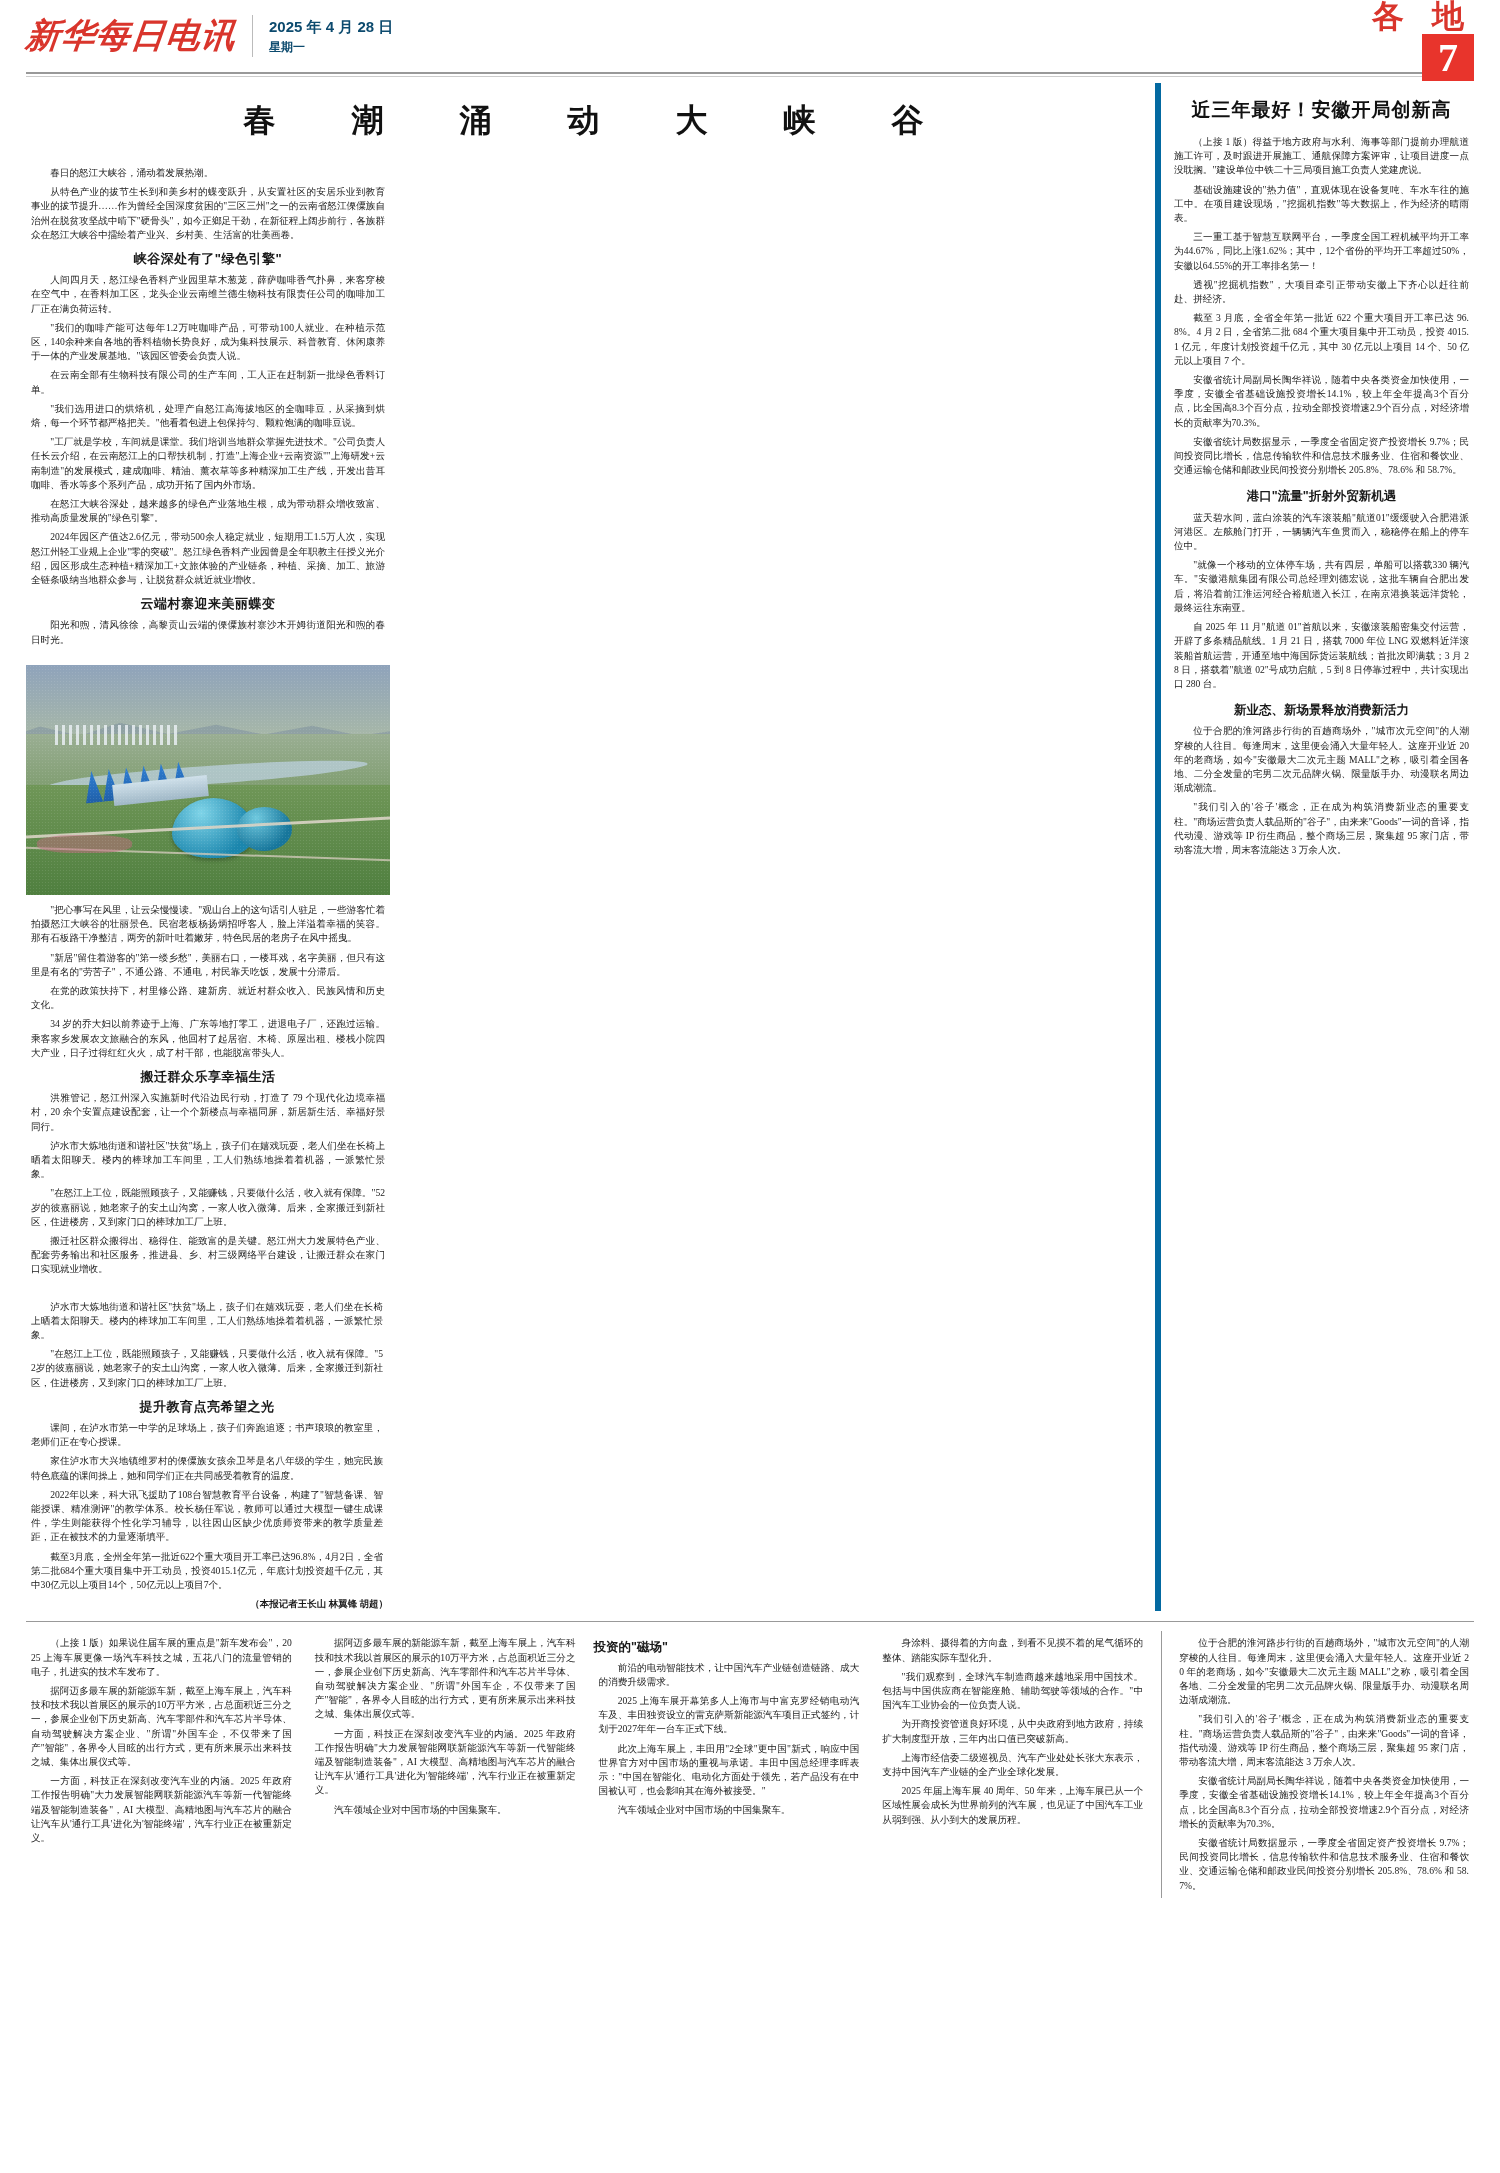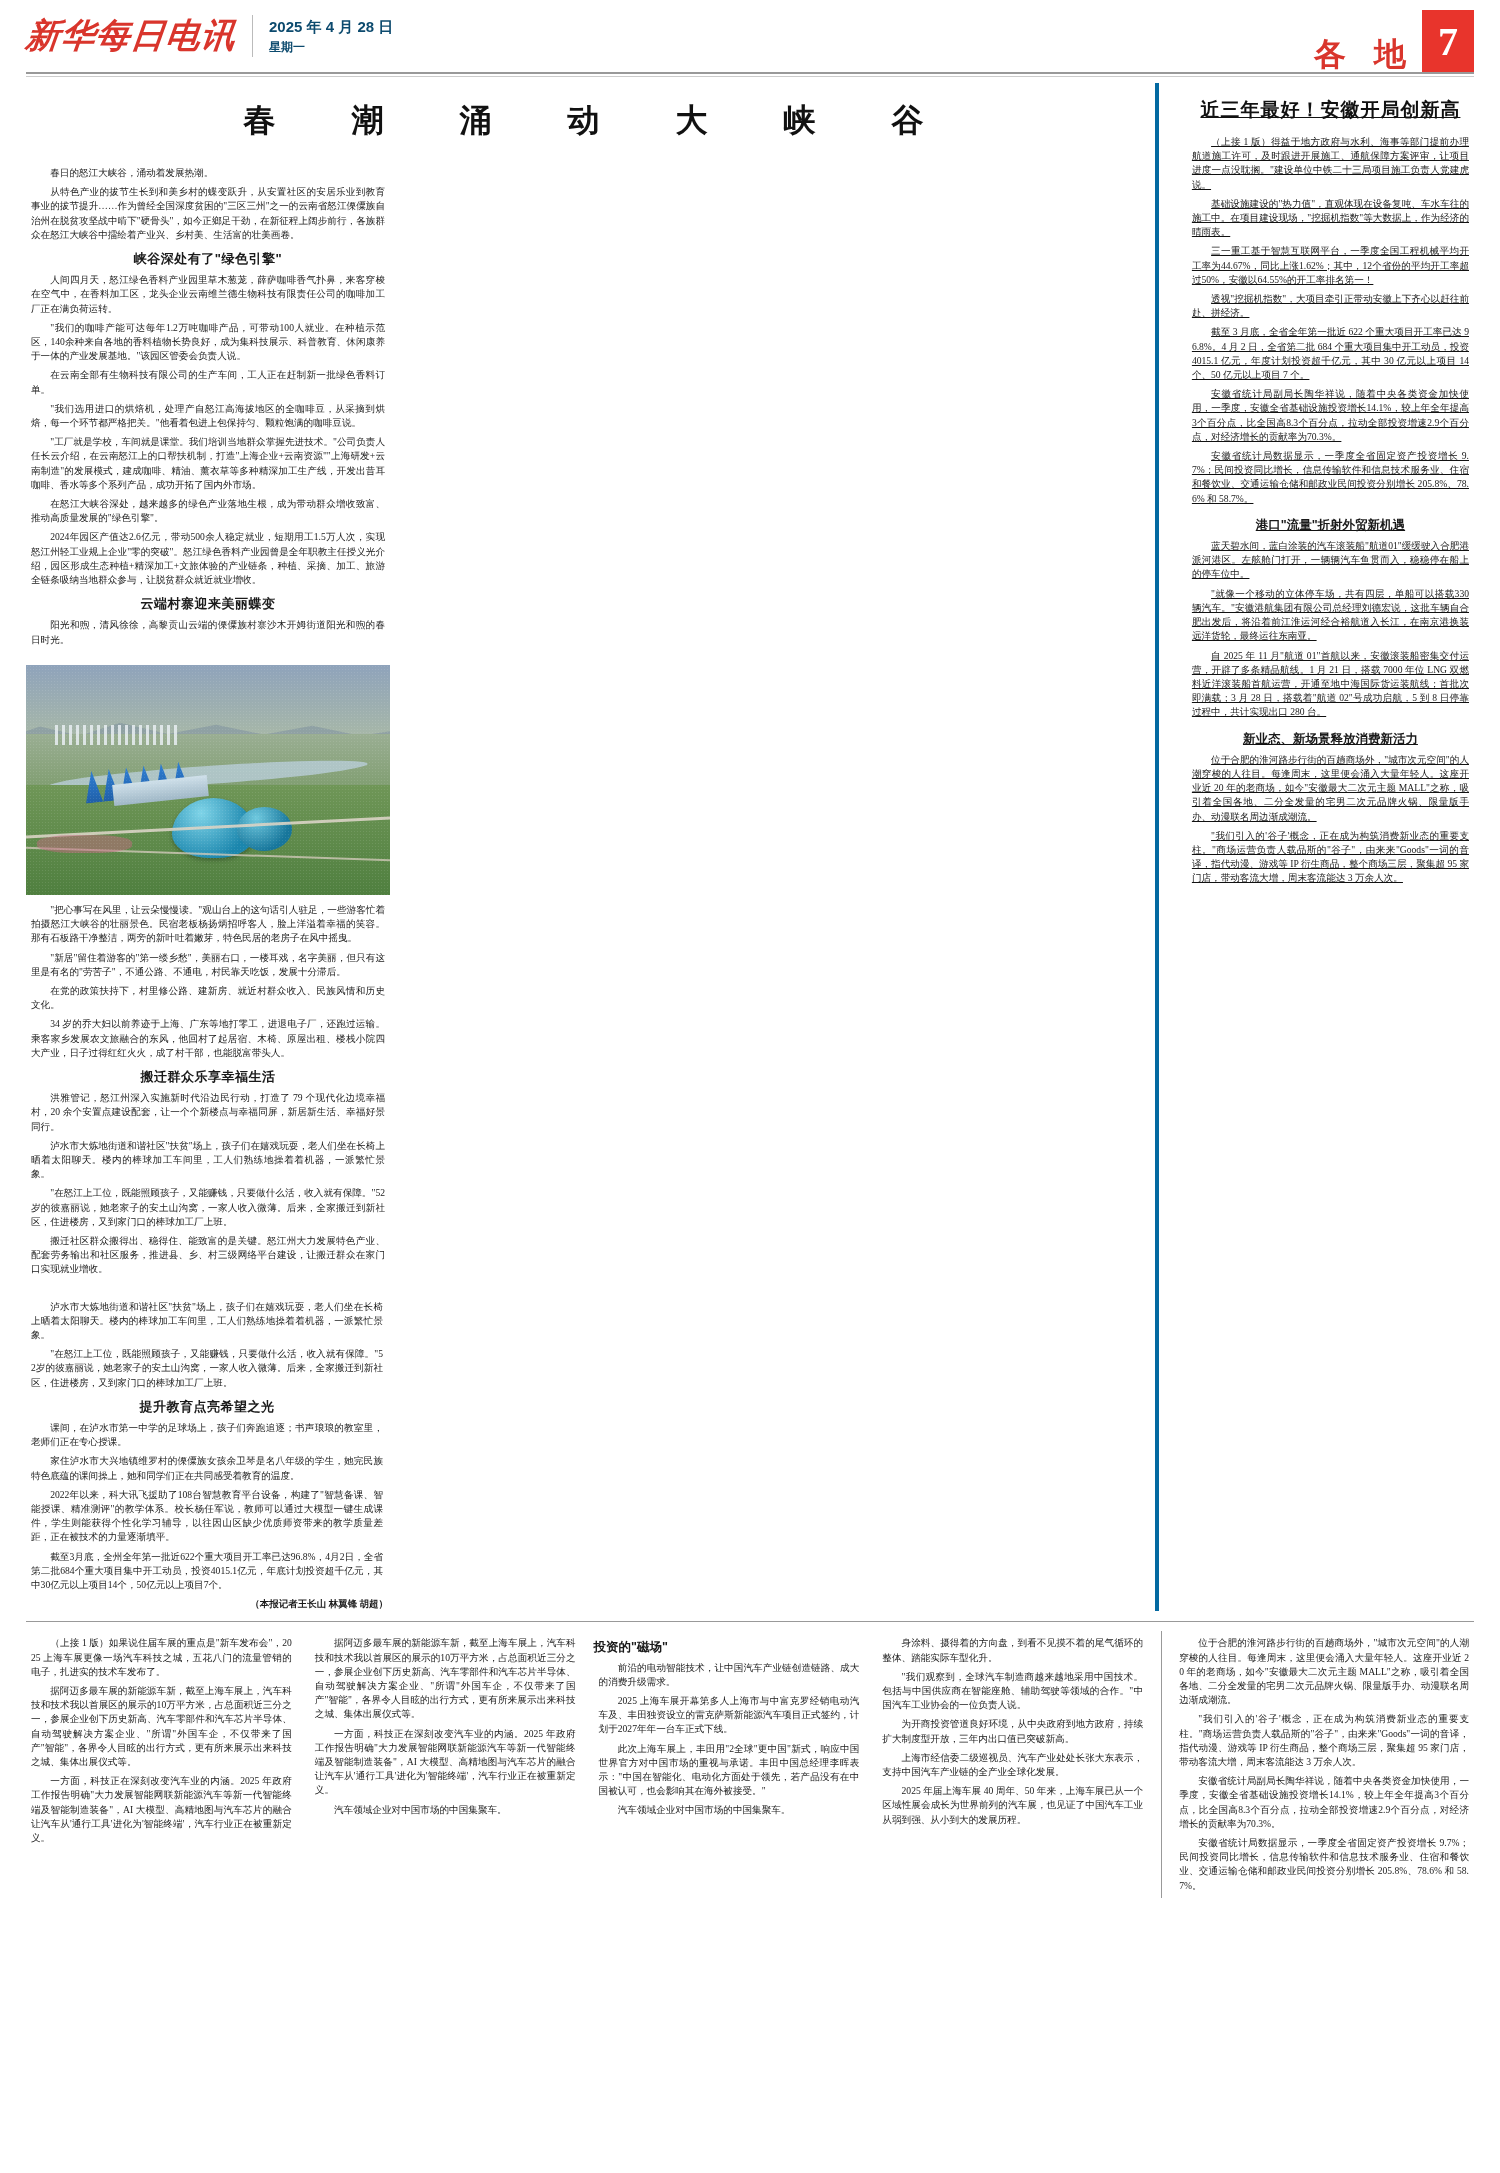--- a/index.html
+++ b/index.html
@@ -19,21 +19,21 @@
   .logo {
     font-family:"Liberation Serif","DejaVu Serif",serif;
     font-weight:bold; font-size:34px; color:#d9352c;
     letter-spacing:1px; font-style:italic;
     white-space:nowrap;
     transform:skewX(-6deg);
   }
   .logo-divider { width:1px; height:42px; background:#bbb; margin:0 16px; }
   .dateblock { font-size:15px; line-height:1.5; color:#0c4a6e; font-family:"Liberation Sans",sans-serif; font-weight:bold; }
   .dateblock .d2 { font-size:12px; font-weight:bold; }
-  .mast-right { margin-left:auto; display:flex; align-items:flex-end; height:72px; }
+  .mast-right { margin-left:auto; display:flex; align-items:flex-end; height:72px;flex-direction:column; }
   .section-name {
     font-size:32px; font-weight:bold; color:#d9352c; letter-spacing:10px;
     font-family:"Liberation Serif",serif; padding-bottom:2px; line-height:1;
   }
   .page-num-box {
     width:52px; height:62px; background:#e8342c; color:#fff;
     font-size:40px; font-weight:bold; display:flex; align-items:center; justify-content:center;
     font-family:"Liberation Serif",serif; margin-left:6px;
   }
   .mast-rule { height:2px; background:#999; margin-top:0px; }
@@ -55,21 +55,21 @@
   }
   .sub-head-l {
     font-size:12.5px; font-weight:bold; text-align:left;
     margin:9px 0 6px 0; font-family:"Liberation Sans","DejaVu Sans",sans-serif;
   }
   .byline { font-size:9.5px; text-align:right; margin-top:0; font-weight:bold;}
 
   
   .top-zone { display:flex; gap:14px; margin-top:6px; }
   .left-main { width:1126px; }
-  .right-rail { width:322px; border-left:4px solid #0369a1; padding-left:28px;text-decoration:underline; }
+  .right-rail { width:322px; border-left:6px solid #0369a1; padding-left:8px; }
 
   .main-title {
     text-align:center; font-size:32px; font-weight:bold;
     letter-spacing:34px; text-indent:34px;
     font-family:"Liberation Serif","DejaVu Serif",serif;
     margin:16px 0 18px 0; color:#111;
   }
 
   .cols3 { display:flex; gap:13px;flex-direction:column; }
   .col { width:364px; }

